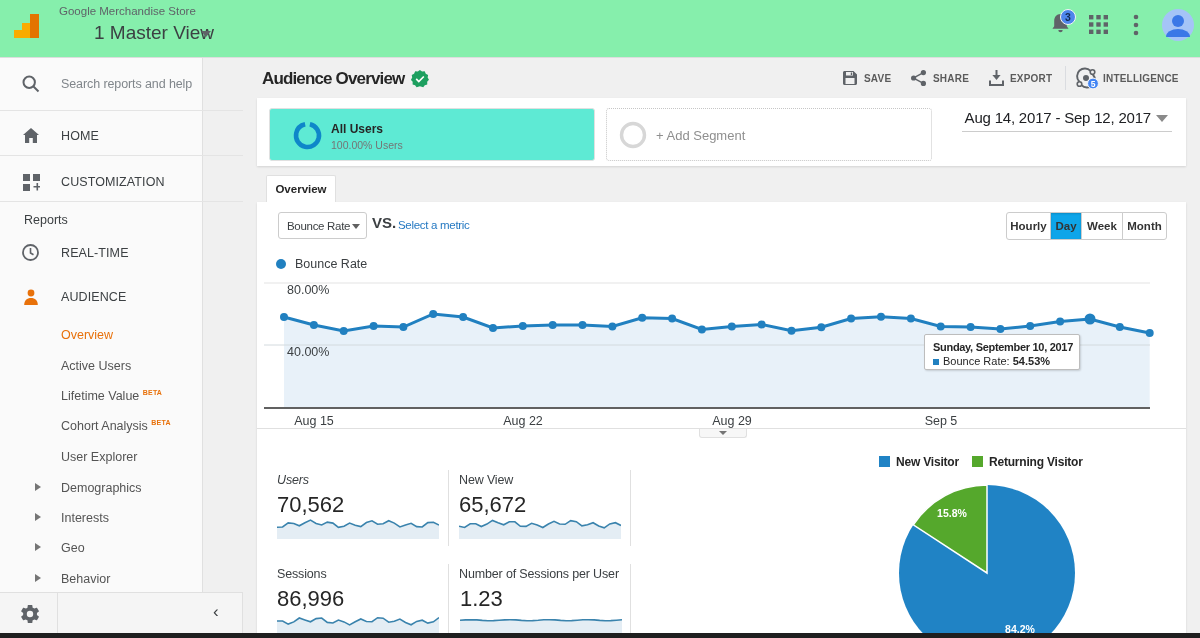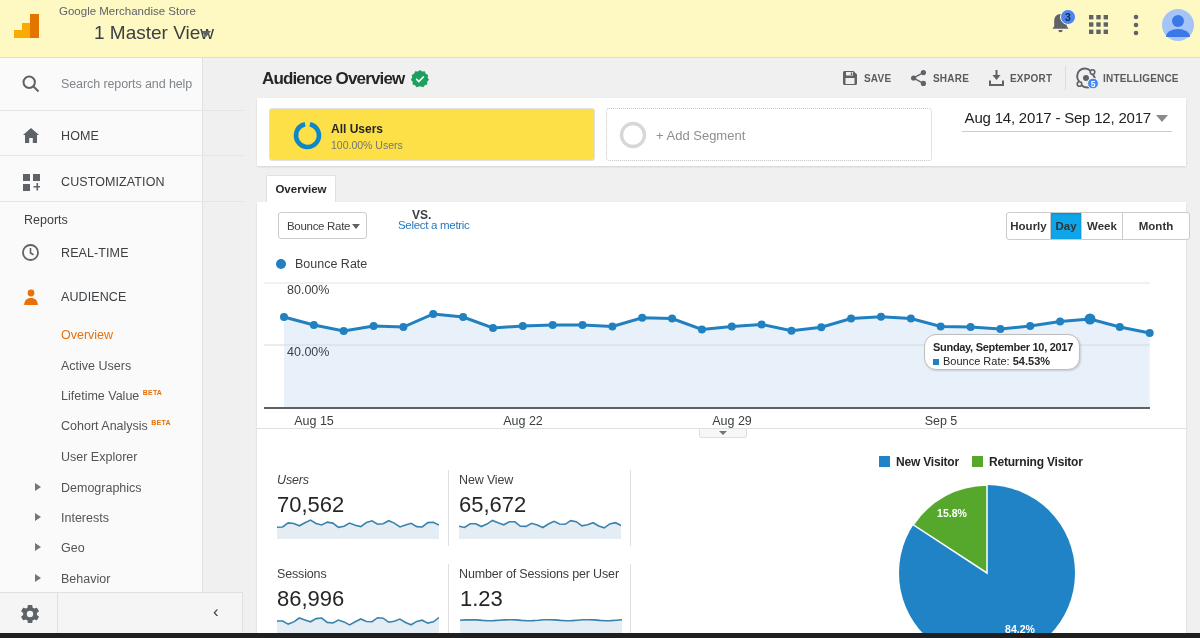--- a/index.html
+++ b/index.html
@@ -1,48 +1,48 @@
 <!DOCTYPE html>
 <html><head>
 <meta charset="utf-8">
 <style>
 * { margin:0; padding:0; box-sizing:border-box; }
 html,body { width:1200px; height:638px; overflow:hidden; }
 body { font-family:"Liberation Sans", sans-serif; background:#f0f0f0; position:relative; }
 .abs { position:absolute; }
 
 
-#header { position:absolute; left:0; top:0; width:1200px; height:58px; background:#fef9c3; border-bottom:1px solid #ddd; z-index:30; }
+#header { position:absolute; left:0; top:0; width:1200px; height:58px; background:#86efac; border-bottom:1px solid #ddd; z-index:30; }
 #acctname { position:absolute; left:59px; top:5px; font-size:11.5px; color:#5f6368; }
 #viewname { position:absolute; left:58px; top:22px; font-size:19px; color:#3c4043;margin-left:36px; }
 #viewcaret { position:absolute; left:201px; top:31px; width:0; height:0; border-left:5px solid transparent; border-right:5px solid transparent; border-top:6px solid #5f6368; }
 
 
 #sidebar { position:absolute; left:0; top:58px; width:203px; height:580px; background:#fafafa; border-right:1px solid #e0e0e0; z-index:20; }
 .sideitem { position:absolute; left:61px; font-size:12.5px; color:#3c4043; letter-spacing:0.1px; }
 .subitem { position:absolute; left:61px; font-size:12.5px; color:#545454; }
 .beta { font-size:7px; color:#e8710a; font-weight:bold; vertical-align:5px; letter-spacing:0.2px; }
 .sarrow { position:absolute; left:35px; width:0; height:0; border-top:4px solid transparent; border-bottom:4px solid transparent; border-left:6px solid #757575; }
 .sdiv { position:absolute; left:0; width:243px; height:1px; background:#e4e4e4; }
 
 
 #title { position:absolute; left:262px; top:69px; font-size:17px; letter-spacing:-0.85px; font-weight:bold; color:#262626; z-index:5;}
 .actlabel { font-size:10px; font-weight:bold; color:#5b5b5b; letter-spacing:0.2px; }
 
 #segcard { position:absolute; left:257px; top:98px; width:929px; height:68px; background:#fff; box-shadow:0 1px 2px rgba(0,0,0,0.12); z-index:5;}
-#allusers { position:absolute; left:12px; top:10px; width:326px; height:53px; border:1px solid #e0e0e0; border-radius:3px; background:#fde047; }
+#allusers { position:absolute; left:12px; top:10px; width:326px; height:53px; border:1px solid #e0e0e0; border-radius:3px; background:#5eead4; }
 #addseg  { position:absolute; left:349px; top:10px; width:326px; height:53px; border:1px dotted #c6c6c6; border-radius:3px; }
 
 #tab { position:absolute; left:266px; top:175px; width:70px; height:27px; background:#fff; border:1px solid #e0e0e0; border-bottom:none; border-radius:2px 2px 0 0; z-index:6; font-size:11.5px; font-weight:bold; color:#262626; text-align:center; line-height:27px; }
 #panel { position:absolute; left:257px; top:202px; width:929px; height:436px; background:#fff; box-shadow:0 1px 2px rgba(0,0,0,0.12); z-index:4; }
 
 
 #bselect { position:absolute; left:21px; top:10px; width:89px; height:27px; border:1px solid #ccc; border-radius:3px; background:#fff; font-size:11.5px; letter-spacing:-0.3px; color:#3c4043; line-height:26px; padding-left:8px; }
 #bselect .caret { position:absolute; right:6px; top:11px; width:0; height:0; border-left:4px solid transparent; border-right:4px solid transparent; border-top:5px solid #616161; }
-#vs { position:absolute; left:115px; top:6px; font-size:12px; font-weight:bold; color:#3c4043;margin-left:40px; }
+#vs { position:absolute; left:115px; top:12px; font-size:15px; font-weight:bold; color:#3c4043; }
 #selmetric { position:absolute; left:141px; top:17px; font-size:11.5px; letter-spacing:-0.3px; color:#2579c2; }
 #segbtns { position:absolute; left:749px; top:10px; height:28px; display:flex; z-index:2; }
 .segbtn { height:28px; border:1px solid #ccc; margin-left:-1px; background:#fff; font-size:11.5px; font-weight:bold; color:#333; line-height:26px; text-align:center; }
 .segbtn.first { margin-left:0; border-radius:3px 0 0 3px; }
 .segbtn.last { border-radius:0 3px 3px 0; }
 .segbtn.active { background:#0ea5e9; box-shadow:inset 0 1px 2px rgba(0,0,0,0.15); }
 
 #legend1 { position:absolute; left:19px; top:55px; }
 #legend1 .dot { position:absolute; left:0; top:2px; width:10px; height:10px; border-radius:50%; background:#2180c0; }
 #legend1 .lt { position:absolute; left:19px; top:0; font-size:12.5px; color:#3c4043; white-space:nowrap; }
@@ -57,21 +57,21 @@
 .pltext { position:absolute; font-size:12px; letter-spacing:-0.2px; font-weight:bold; color:#262626; white-space:nowrap; }
 
 #bottombar { position:absolute; left:0; top:633px; width:1200px; height:5px; background:#1f1f1f; z-index:50; }
 
 
 #sidebottom { position:absolute; left:0; top:592px; width:243px; height:42px; background:#f5f5f5; border-top:1px solid #e0e0e0; border-right:1px solid #e0e0e0; z-index:21; }
 #sidebottom .vline { position:absolute; left:57px; top:0; width:1px; height:42px; background:#e0e0e0; }
 #collapse { position:absolute; left:213px; top:9px; font-size:17px; color:#3c4043; }
 
 
-#tooltip { position:absolute; left:924px; top:334px; width:156px; height:36px; background:#fff; border:1px solid #bdbdbd; border-radius:12px; box-shadow:1px 1px 2px rgba(0,0,0,0.15); z-index:8; }
+#tooltip { position:absolute; left:924px; top:334px; width:156px; height:36px; background:#fff; border:1px solid #bdbdbd; border-radius:2px; box-shadow:1px 1px 2px rgba(0,0,0,0.15); z-index:8; }
 #tooltip .l1 { position:absolute; left:8px; top:6px; font-size:11px; letter-spacing:-0.3px; font-weight:bold; color:#262626; white-space:nowrap; }
 #tooltip .l2 { position:absolute; left:8px; top:20px; font-size:11px; color:#262626; white-space:nowrap; }
 #tooltip .sq { display:inline-block; width:6px; height:6px; background:#2180c0; margin-right:4px; }
 
 
 #daterange { position:absolute; left:871px; top:109px; width:280px; text-align:right; font-size:15px; letter-spacing:-0.2px; color:#202124; z-index:6; }
 #datecaret { position:absolute; left:1156px; top:115px; width:0; height:0; border-left:6px solid transparent; border-right:6px solid transparent; border-top:7px solid #8a8a8a; z-index:6; }
 #dateline { position:absolute; left:962px; top:131px; width:210px; height:1px; background:#ccc; z-index:6; }
 </style>
 </head>
@@ -250,21 +250,21 @@
 
 <div id="tab">Overview</div>
 <div id="panel">
   <div id="bselect">Bounce Rate<span class="caret"></span></div>
   <div id="vs">VS.</div>
   <div id="selmetric">Select a metric</div>
   <div id="segbtns">
     <div class="segbtn first" style="width:45px;">Hourly</div>
     <div class="segbtn active" style="width:32px;">Day</div>
     <div class="segbtn" style="width:42px;">Week</div>
-    <div class="segbtn last" style="width:68px;">Month</div>
+    <div class="segbtn last" style="width:45px;">Month</div>
   </div>
   <div id="legend1">
       <div class="dot"></div>
       <div class="lt">Bounce Rate</div>
     </div>
 
   <svg class="abs" style="left:0; top:73px;" width="929" height="162" viewBox="0 0 929 162">
 
     <polygon fill="#e8f1f9" points="27.0,42 56.9,50 86.7,56 116.6,51 146.4,52 176.2,39 206.1,42 236.0,53 265.8,51 295.7,50 325.5,50 355.4,51.5 385.2,42.7 415.1,43.6 444.9,54.4 474.8,51.5 504.6,49.4 534.5,55.8 564.3,52.3 594.1,43.6 624.0,41.8 653.9,43.6 683.7,51.4 713.6,52 743.4,54 773.2,51 803.1,46.5 833.0,44 862.8,52 892.7,58 892.7,133 27,133"></polygon>
     <line x1="7" y1="8" x2="893" y2="8" stroke="#e3e3e3" stroke-width="1"></line>

